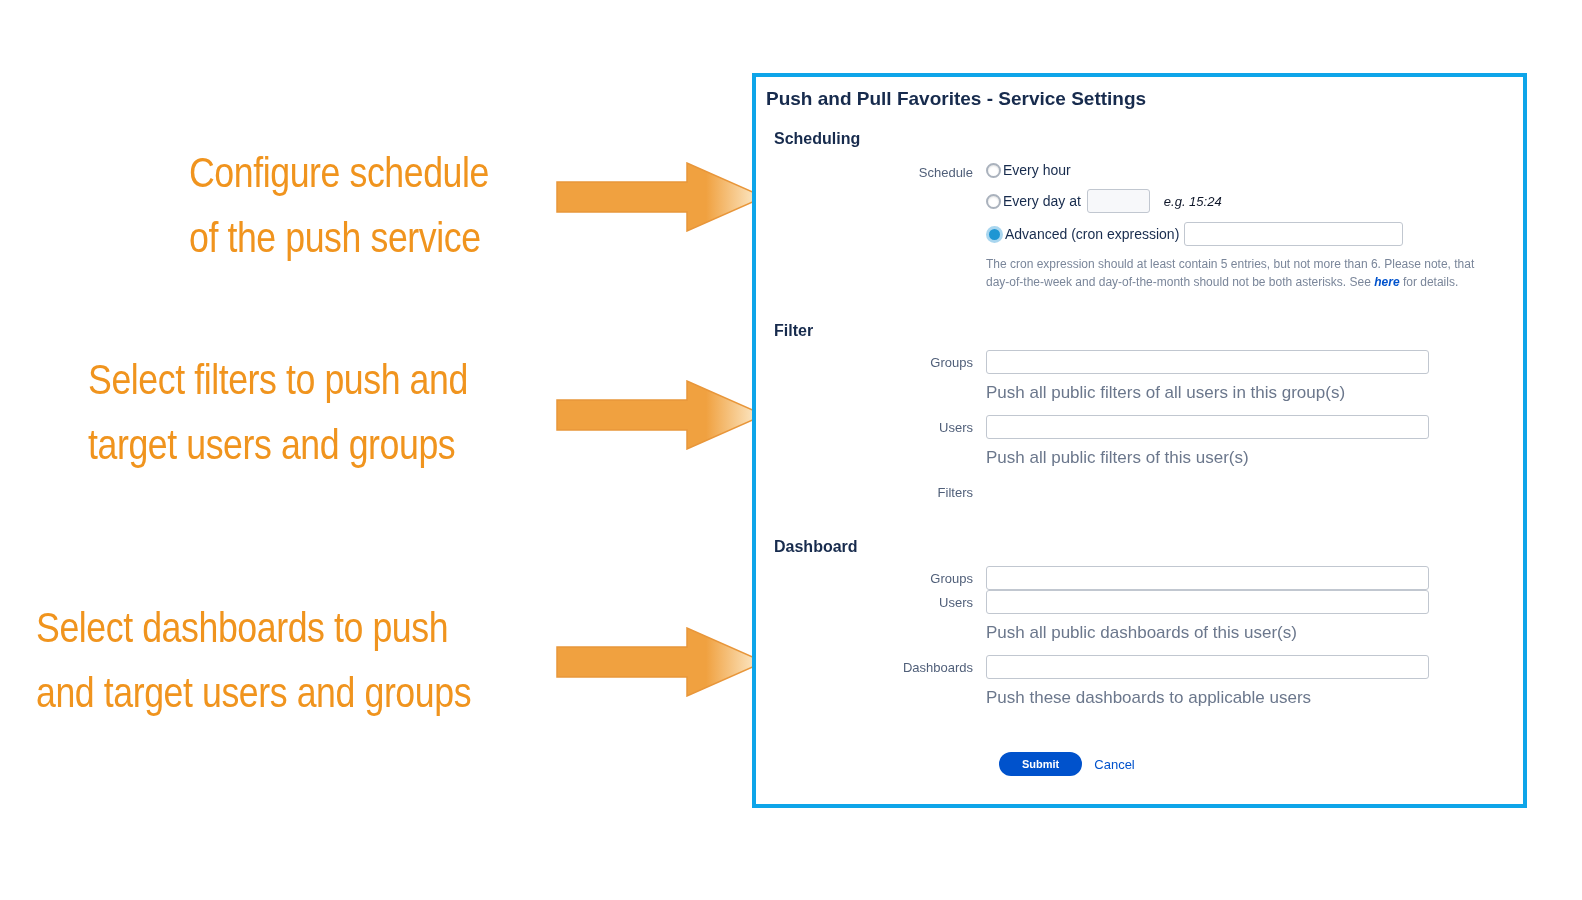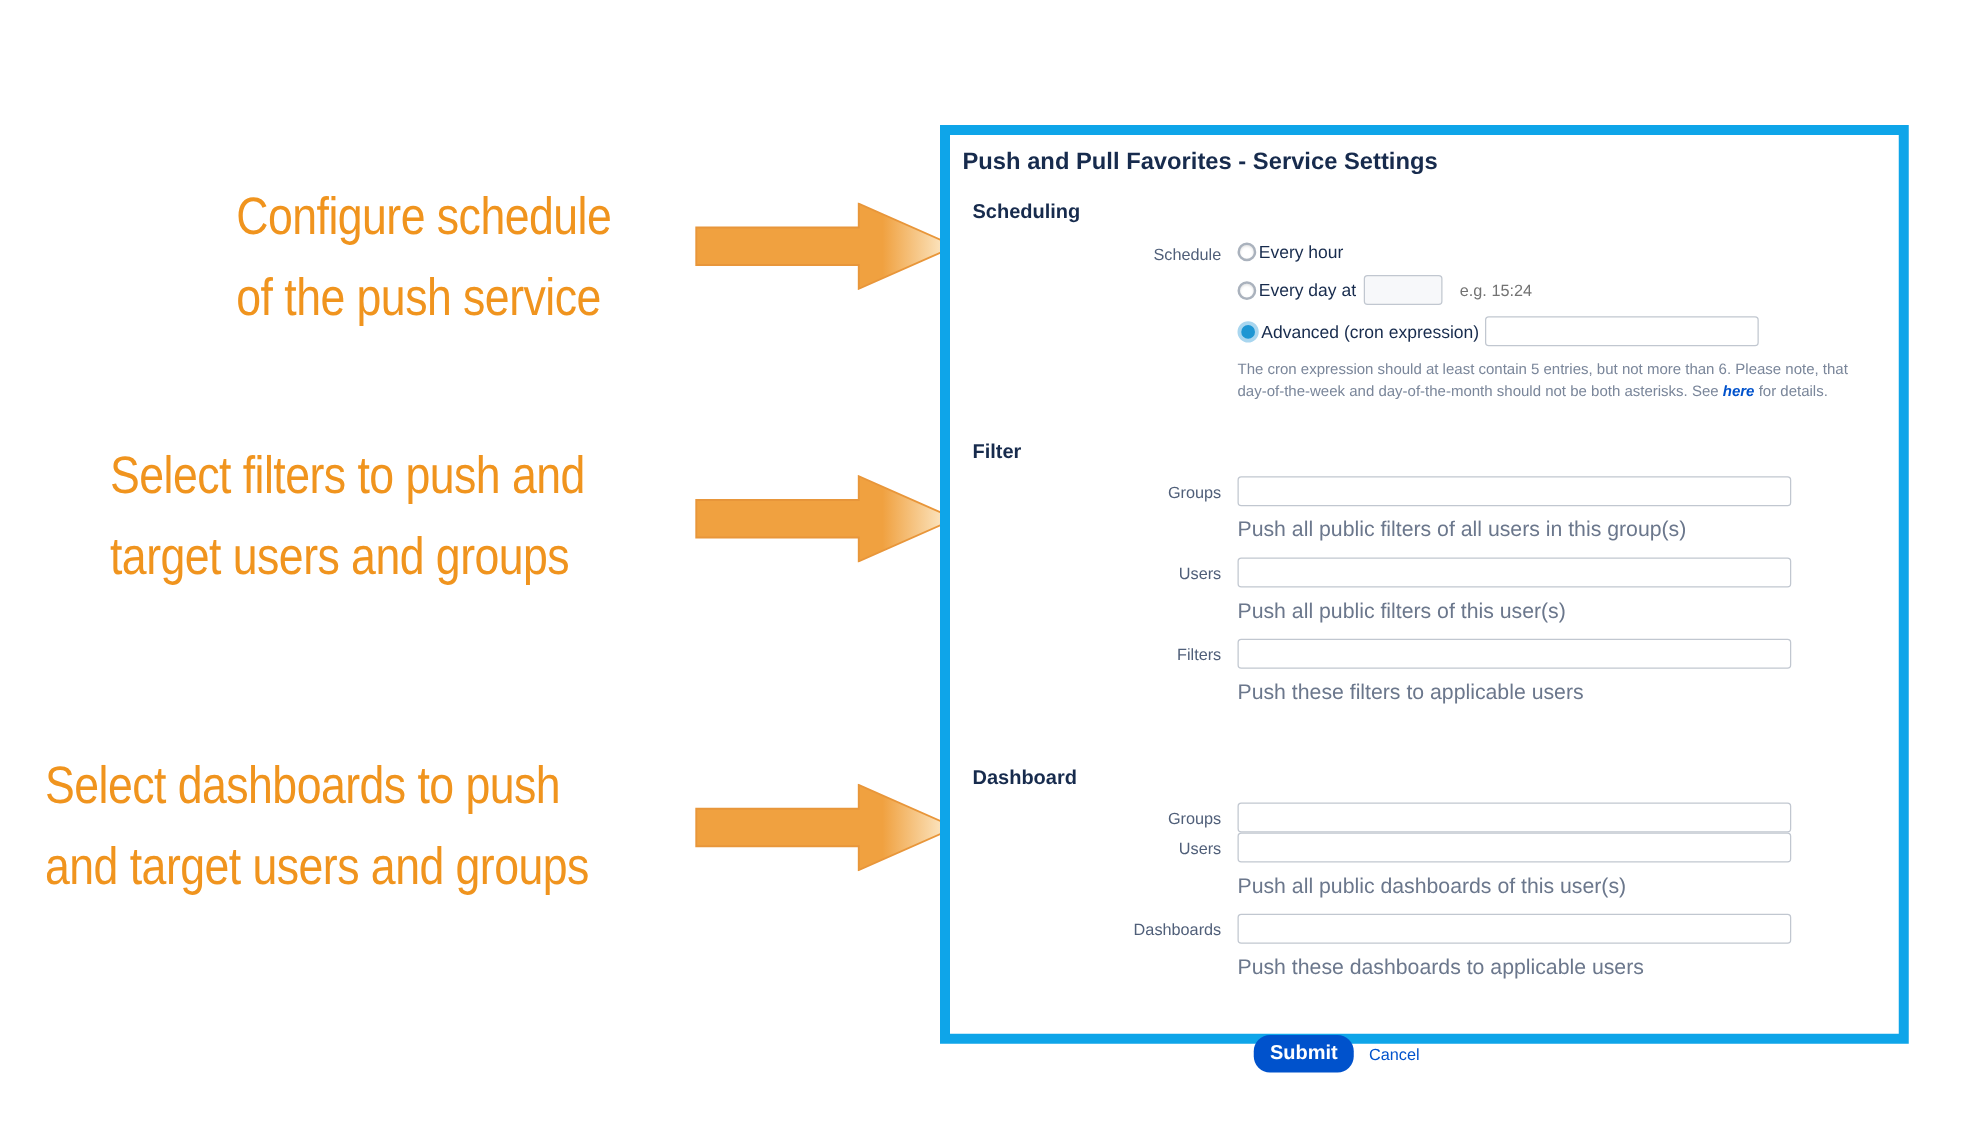--- a/index.html
+++ b/index.html
@@ -14,21 +14,21 @@
   #annotation-2 { left:88px;  top:347px; }
   #annotation-3 { left:36px;  top:595px; }
 
   .arrow { position:absolute; width:210px; height:70px; }
   #arrow-1 { left:556px; top:162px; }
   #arrow-2 { left:556px; top:380px; }
   #arrow-3 { left:556px; top:627px; }
 
   
   .panel { position:absolute; left:752px; top:73px; width:775px; height:735px;
-           background:#ffffff; border:8px solid #0ea5e9;margin-top:27px; }
+           background:#ffffff; border:4px solid #0ea5e9; }
   .panel-title { margin:11px 0 0 10px; font-size:19px; font-weight:700; color:#172B4D; }
   .section { margin-left:18px; }
   .section-heading { font-size:16px; font-weight:700; color:#172B4D; }
   #scheduling-heading { margin-top:20px; }
   #filter-heading     { margin-top:31px; }
   #dashboard-heading  { margin-top:38px; }
 
   .form-row { display:flex; align-items:flex-start; }
   .row-label { flex:0 0 212px; text-align:right; padding-right:13px; padding-top:5px;
                font-size:13px; color:#505F79; }
@@ -38,36 +38,36 @@
   #schedule-row { margin-top:12px; }
   .radio-row { display:flex; align-items:center; margin-bottom:9px; min-height:20px; }
   .radio { width:15px; height:15px; border-radius:50%; border:2px solid #AAB2BD;
            background:#fff; flex:0 0 auto; cursor:pointer;
            box-shadow:inset 0 1px 2px rgba(0,0,0,0.12); }
   .radio.selected { width:17px; height:17px; border:3px solid #A9D6EF; background:#1E96D3;
                     box-shadow:none; }
   .radio-label { font-size:14px; color:#172B4D; margin-left:2px; }
   .time-input { width:63px; height:24px; margin-left:6px; border:1px solid #C1C7D0;
                 border-radius:3px; background:#F7F8FA; font-size:13px; padding:0 5px; }
-  .eg-hint { font-size:13px; color:#737373; margin-left:14px;text-align:center; }
+  .eg-hint { font-style:italic; font-size:13px; color:#0f172a; margin-left:14px;text-align:center; }
   .cron-input { width:219px; height:24px; margin-left:5px; border:1px solid #C1C7D0;
                 border-radius:3px; background:#fff; font-size:13px; padding:0 6px; }
   .cron-help { margin-top:6px; width:512px; font-size:12px; line-height:18px; color:#7A869A; }
   .cron-help a { color:#0052CC; text-decoration:none; font-weight:700; cursor:pointer;font-style:italic; }
 
   
   .field-block { margin-top:10px; }
   .text-input { width:443px; height:24px; border:1px solid #C1C7D0; border-radius:3px;
                 background:#fff; font-size:13px; padding:0 6px; }
   .field-help { margin-top:9px; margin-bottom:12px; font-size:17px; color:#6B778C; }
 
   
   .actions { display:flex; align-items:center; margin:32px 0 0 225px; }
-  .submit-btn { background:#0052CC; color:#fff; font-size:16px; font-weight:700;
-                border:none; border-radius:13px; padding:6px 13px; cursor:pointer; }
+  .submit-btn { background:#0052CC; color:#fff; font-size:11px; font-weight:700;
+                border:none; border-radius:13px; padding:6px 23px; cursor:pointer; }
   .cancel-link { margin-left:12px; color:#0052CC; font-size:13px; text-decoration:none;
                  cursor:pointer; }
 </style>
 </head>
 <body>
 
 <div class="annotation" id="annotation-1">
   <div>Configure schedule</div>
   <div>of the push service</div>
 </div>
@@ -137,24 +137,20 @@
     </div>
     <div class="form-row">
       <div class="row-label">Users</div>
       <div class="control">
         <input class="text-input" value="" style="">
         <div class="field-help">Push all public filters of this user(s)</div>
       </div>
     </div>
     <div class="form-row">
       <div class="row-label">Filters</div>
-      <div class="control">
-        <input class="text-input" value="" style="">
-        <div class="field-help">Push these filters to applicable users</div>
-      </div>
     </div>
   </div>
 
   <div class="section">
     <div class="section-heading" id="dashboard-heading">Dashboard</div>
 
     <div class="form-row field-block">
       <div class="row-label">Groups</div>
       <div class="control">
         <input class="text-input" value="" style="">

